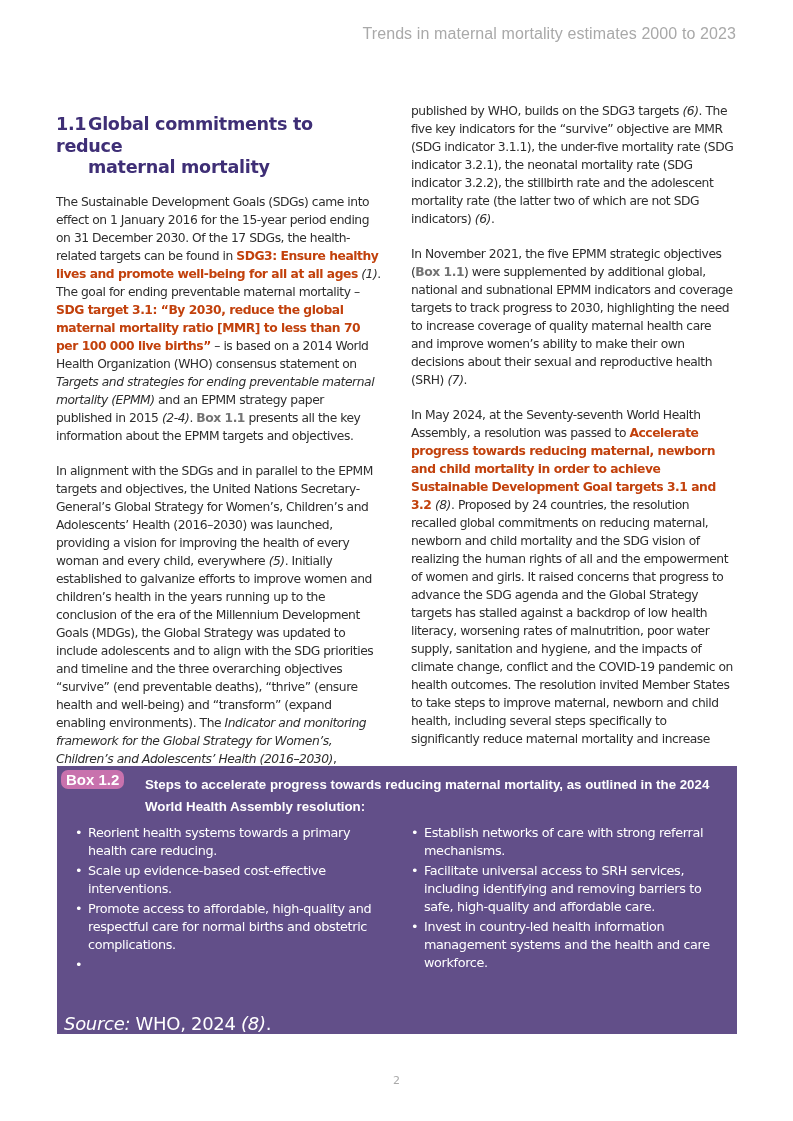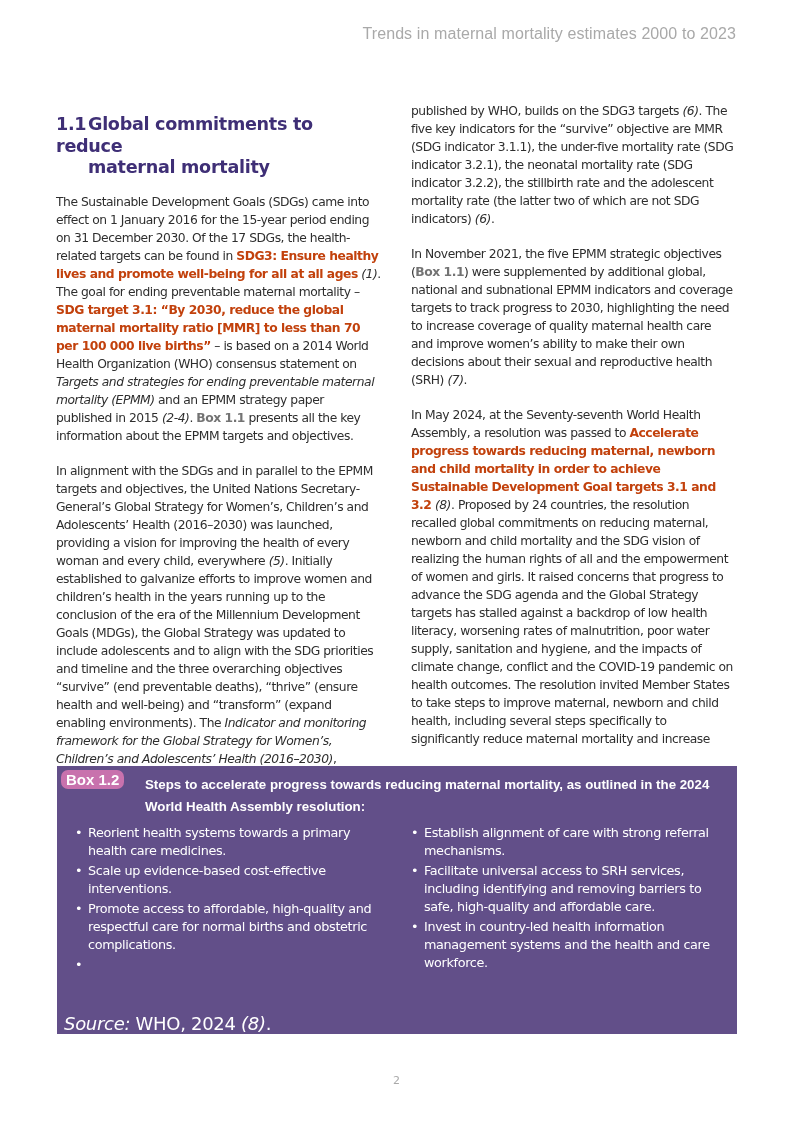--- a/index.html
+++ b/index.html
@@ -54,28 +54,28 @@
   <p class="body"><span>In November 2021, the five EPMM strategic objectives (</span><span class="boxref">Box 1.1</span><span>) were supplemented by additional global, national and subnational EPMM indicators and coverage targets to track progress to 2030, highlighting the need to increase coverage of quality maternal health care and improve women’s ability to make their own decisions about their sexual and reproductive health (SRH) </span><i>(7)</i><span>.</span></p>
 
   <p class="body"><span>In May 2024, at the Seventy-seventh World Health Assembly, a resolution was passed to </span><b>Accelerate progress towards reducing maternal, newborn and child mortality in order to achieve Sustainable Development Goal targets 3.1 and 3.2</b><i> (8)</i><span>. Proposed by 24 countries, the resolution recalled global commitments on reducing maternal, newborn and child mortality and the SDG vision of realizing the human rights of all and the empowerment of women and girls. It raised concerns that progress to advance the SDG agenda and the Global Strategy targets has stalled against a backdrop of low health literacy, worsening rates of malnutrition, poor water supply, sanitation and hygiene, and the impacts of climate change, conflict and the COVID-19 pandemic on health outcomes. The resolution invited Member States to take steps to improve maternal, newborn and child health, including several steps specifically to significantly reduce maternal mortality and increase</span></p>
 </div>
 
 <div class="box">
   <div class="box-label">Box 1.2</div>
   <div class="box-title">Steps to accelerate progress towards reducing maternal mortality, as outlined in the 2024 World Health Assembly resolution:</div>
 
   <ul class="box-list left">
-    <li><span class="bullet">•</span><span>Reorient health systems towards a primary health care medicines.</span></li>
+    <li><span class="bullet">•</span><span>Reorient health systems towards a primary health care reducing.</span></li>
     <li><span class="bullet">•</span><span>Scale up evidence-based cost-effective interventions.</span></li>
     <li><span class="bullet">•</span><span>Promote access to affordable, high-quality and respectful care for normal births and obstetric complications.</span></li>
     <li><span class="bullet">•</span></li>
   </ul>
 
   <ul class="box-list right">
-    <li><span class="bullet">•</span><span>Establish alignment of care with strong referral mechanisms.</span></li>
+    <li><span class="bullet">•</span><span>Establish networks of care with strong referral mechanisms.</span></li>
     <li><span class="bullet">•</span><span>Facilitate universal access to SRH services, including identifying and removing barriers to safe, high-quality and affordable care.</span></li>
     <li><span class="bullet">•</span><span>Invest in country-led health information management systems and the health and care workforce.</span></li>
   </ul>
 
   <div class="box-source"><i>Source:</i><span> WHO, 2024 </span><i>(8)</i><span>.</span></div>
 </div>
 
 <div class="page-number">2</div>
 
 </body></html>

